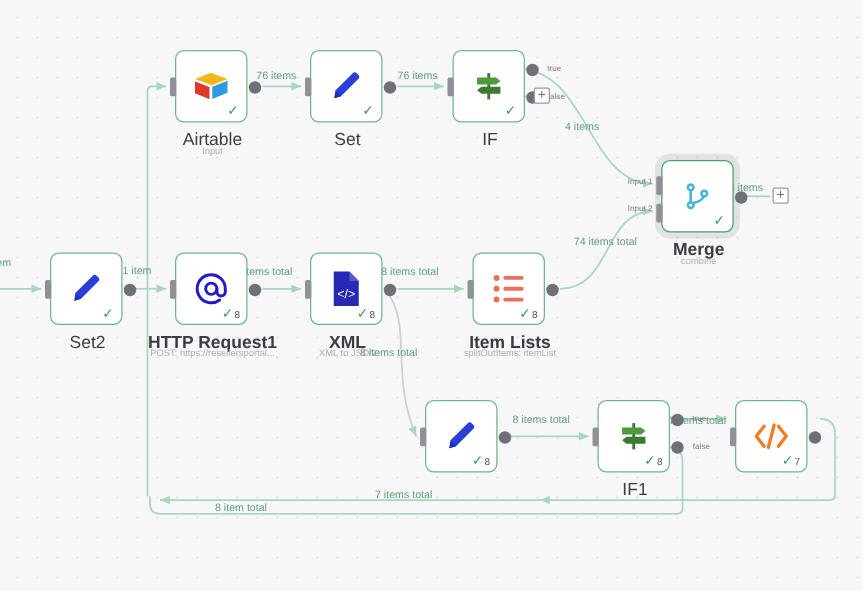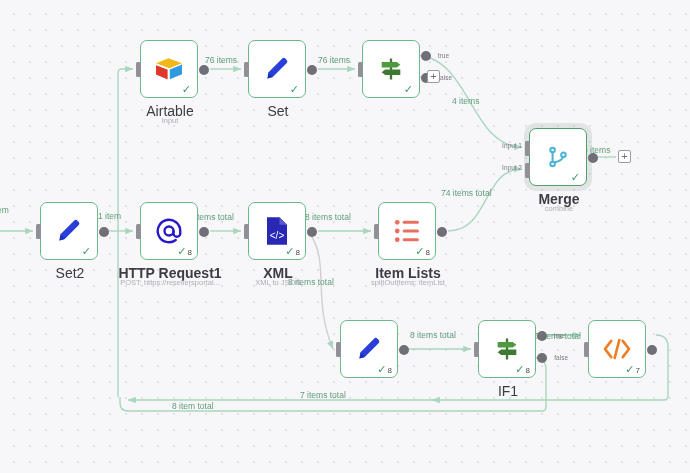--- a/index.html
+++ b/index.html
@@ -199,21 +199,21 @@
 
   <div class="wire-label" style="left:-3px; top:205px;">em</div>
   <div class="wire-label" style="left:98px; top:211px;">1 item</div>
   <div class="wire-label" style="left:205px; top:55px;">76 items</div>
   <div class="wire-label" style="left:318px; top:55px;">76 items</div>
   <div class="wire-label" style="left:452px; top:96px;">4 items</div>
   <div class="wire-label" style="left:583px; top:145px;">3 items</div>
   <div class="wire-label" style="left:188px; top:212px;">8 items total</div>
   <div class="wire-label" style="left:305px; top:212px;">8 items total</div>
   <div class="wire-label" style="left:288px; top:277px;">8 items total</div>
-  <div class="wire-label" style="left:441px; top:188px;">74 items total</div>
+  <div class="wire-label" style="left:459px; top:188px;">74 items total</div>
   <div class="wire-label" style="left:410px; top:330px;">8 items total</div>
   <div class="wire-label" style="left:535px; top:331px;">7 items total</div>
   <div class="wire-label" style="left:300px; top:390px;">7 items total</div>
   <div class="wire-label" style="left:172px; top:401px;">8 item total</div>
 
   <div class="plus-btn" style="left:427px; top:70px;">+</div>
   <div class="plus-btn" style="left:618px; top:150px;">+</div>
 
   <div class="node" style="left:40px; top:202px;">
     <div class="port-in" style="top:21px;"></div>
@@ -278,20 +278,21 @@
       </svg>
     </div>
     <div class="node-check">
       <span>✓</span>
       <span class="cnt"></span>
     </div>
     <div class="port-out" style="top:10px;"></div>
     <div class="port-tag" style="right:-30px; top:11px;">true</div>
     <div class="port-out" style="top:32px;"></div>
     <div class="port-tag" style="right:-33px; top:33px;">false</div>
+    <div class="node-label">IF</div>
     <div class="node-sublabel"></div>
   </div>
 
   <div class="node selected" style="left:529px; top:128px;">
     <div class="port-in" style="top:12px;"></div>
     <div class="port-in-tag" style="left:-34px; top:13px; width:26px;">Input 1</div>
     <div class="port-in" style="top:34px;"></div>
     <div class="port-in-tag" style="left:-34px; top:35px; width:26px;">Input 2</div>
     <div class="node-icon">
       <svg width="26" height="26" viewBox="0 0 24 24" fill="none" stroke="#4bb3d4" stroke-width="1.9" stroke-linecap="round">

